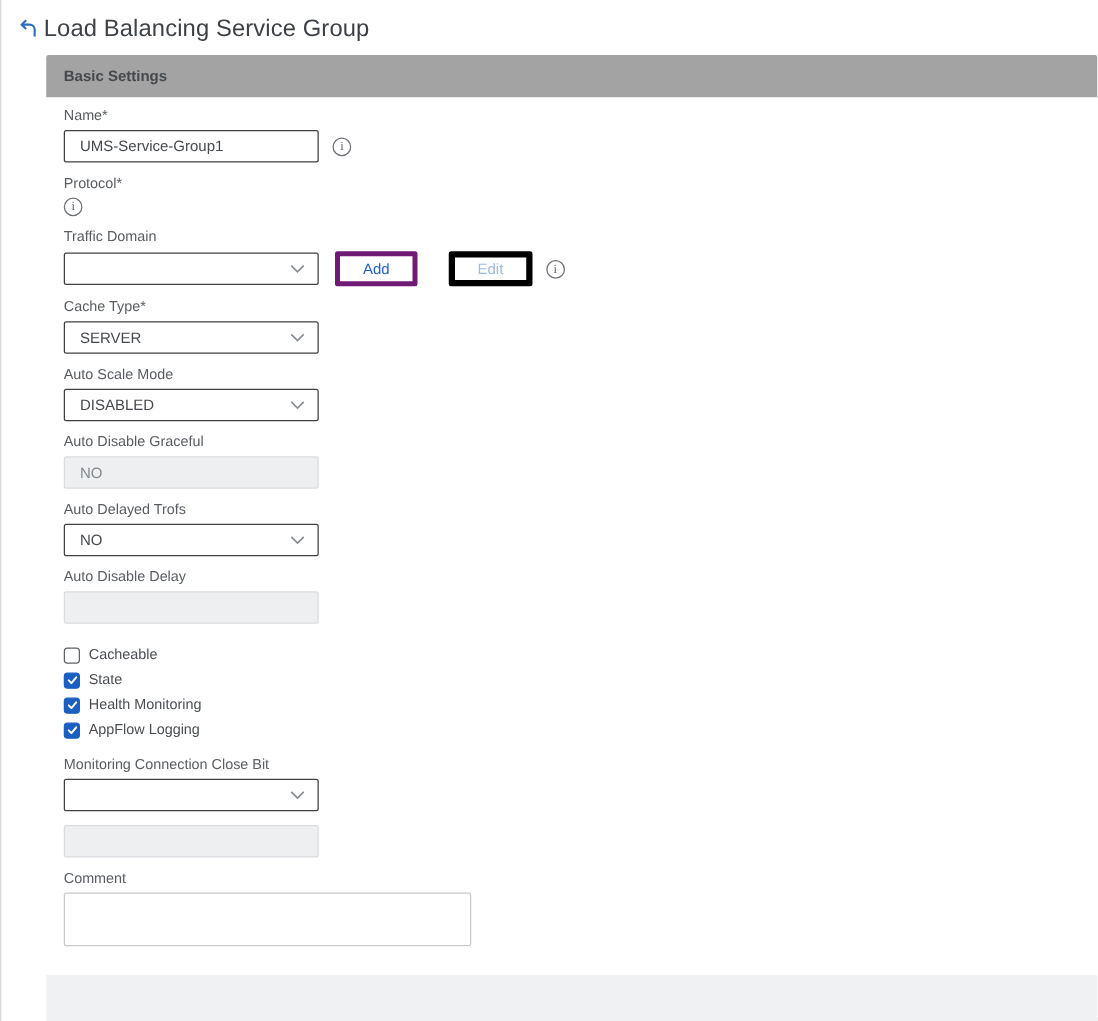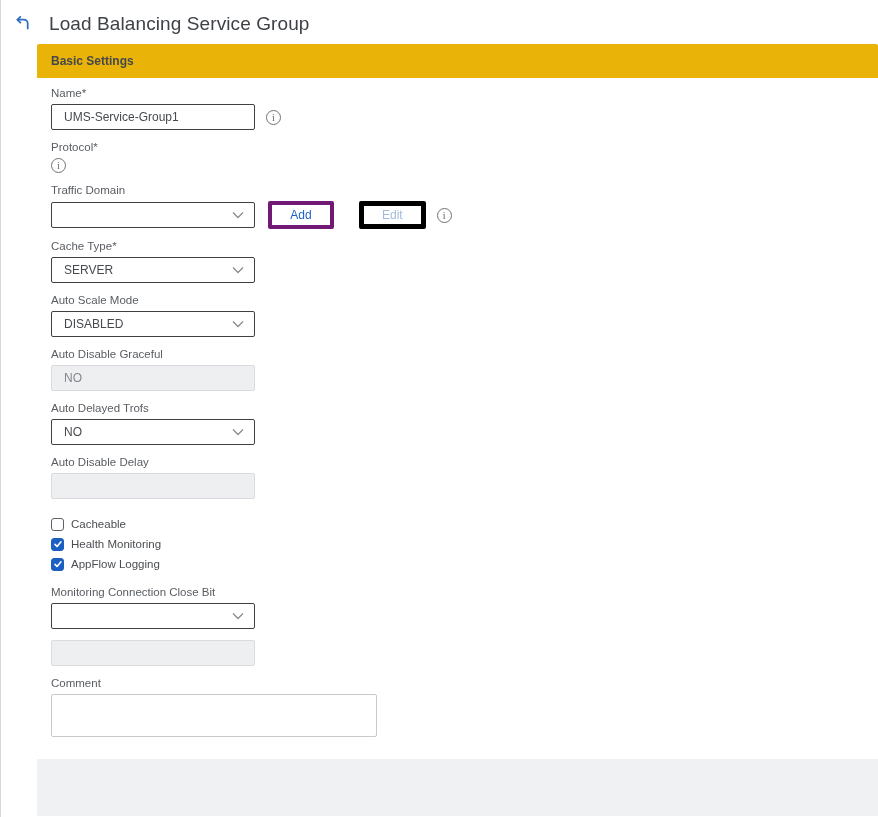--- a/index.html
+++ b/index.html
@@ -5,33 +5,33 @@
   * { box-sizing: border-box; margin: 0; padding: 0; }
   html, body { width: 878px; height: 817px; background: #ffffff; overflow: hidden; }
   body {
     font-family: "Liberation Sans", "DejaVu Sans", sans-serif;
     border-left: 1px solid #d6d9dc;
     color: #46494e;
   }
 
   
   .page-header {
-    display: flex; align-items: center; gap: 16px;
+    display: flex; align-items: center; gap: 2px;
     padding: 12px 0 9px 10px; height: 44px;
   }
   .back-btn { width: 22px; height: 22px; display: flex; align-items: center; justify-content: center; cursor: pointer; background: none; border: none; }
   .back-btn svg { width: 19px; height: 19px; }
   .page-title {
     font-size: 19px; font-weight: 500; color: #3e4247; letter-spacing: 0.1px;
   }
 
   
   .panel { margin-left: 36px; }
   .panel-header {
-    height: 34px; background: #eab308; display: flex; align-items: center;
+    height: 34px; background: #a3a3a3; display: flex; align-items: center;
     padding-left: 14px; border-radius: 2px 2px 0 0;
   }
   .panel-header-title { font-size: 12px; font-weight: bold; color: #45484d; }
   .panel-body { background: #ffffff; padding: 9px 0 8px 14px; }
 
   
   .field-group { margin-bottom: 11px; }
   .field-label {
     display: block; font-size: 11.5px; line-height: 13px; color: #595d62;
     margin-bottom: 4px;
@@ -210,20 +210,28 @@
           
         </span>
         <span class="checkbox-label">Cacheable</span>
       </div>
       <div class="checkbox-row checked">
         <span class="checkbox-box">
           <svg viewBox="0 0 12 12" fill="none" stroke="#ffffff" stroke-width="1.9" stroke-linecap="round" stroke-linejoin="round">
               <polyline points="2.4,6.4 4.9,9 9.6,3.4"></polyline>
             </svg>
         </span>
+        <span class="checkbox-label">State</span>
+      </div>
+      <div class="checkbox-row checked">
+        <span class="checkbox-box">
+          <svg viewBox="0 0 12 12" fill="none" stroke="#ffffff" stroke-width="1.9" stroke-linecap="round" stroke-linejoin="round">
+              <polyline points="2.4,6.4 4.9,9 9.6,3.4"></polyline>
+            </svg>
+        </span>
         <span class="checkbox-label">Health Monitoring</span>
       </div>
       <div class="checkbox-row checked">
         <span class="checkbox-box">
           <svg viewBox="0 0 12 12" fill="none" stroke="#ffffff" stroke-width="1.9" stroke-linecap="round" stroke-linejoin="round">
               <polyline points="2.4,6.4 4.9,9 9.6,3.4"></polyline>
             </svg>
         </span>
         <span class="checkbox-label">AppFlow Logging</span>
       </div>

